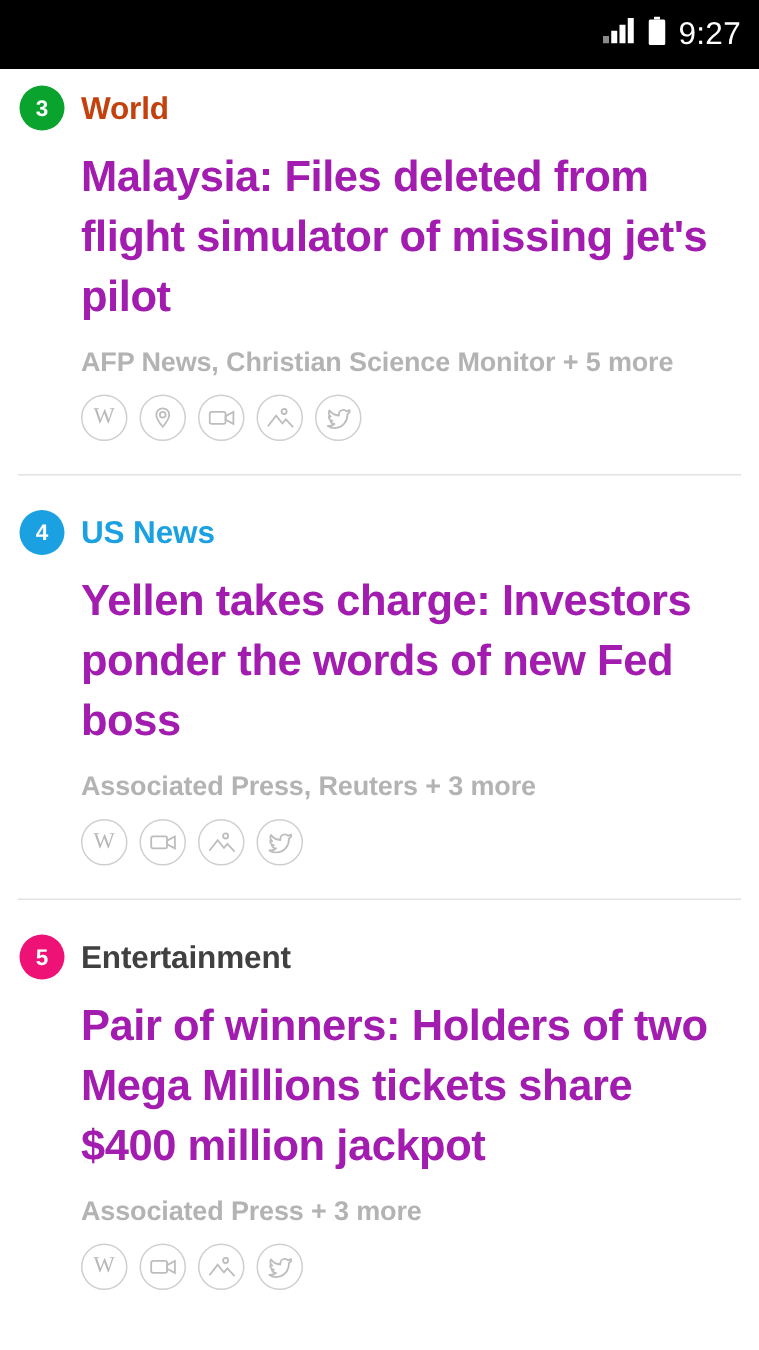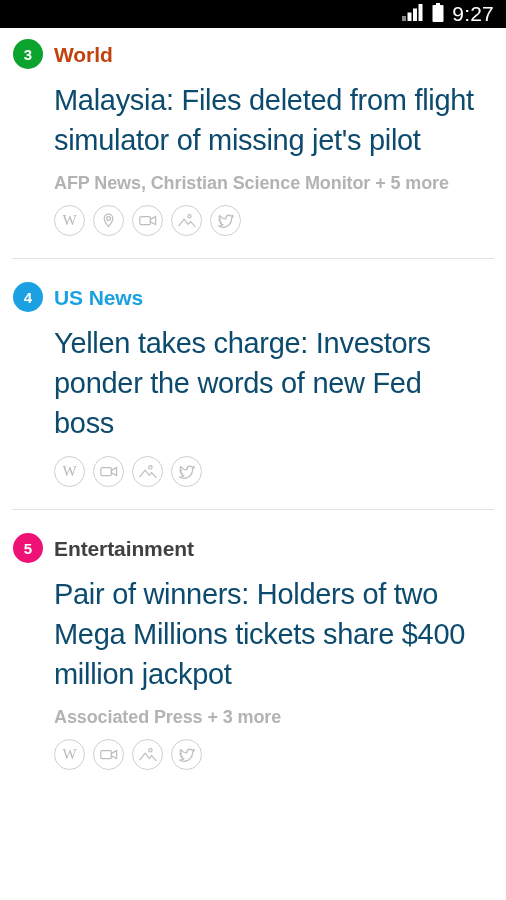--- a/index.html
+++ b/index.html
@@ -6,21 +6,21 @@
   html, body {
     width:506px; height:900px;
     background:#ffffff;
     font-family:"Liberation Sans", sans-serif;
     overflow:hidden;
   }
 
   
   .status-bar{
     position:relative;
-    width:506px; height:28px;
+    width:506px; height:46px;
     background:#000000;
     display:flex; align-items:center; justify-content:flex-end;
     padding-right:12px;
     gap:8px;
   }
   .signal-icon{ display:block; }
   .battery-icon{ display:block; }
   .status-time{
     color:#ffffff;
     font-size:21px;
@@ -58,23 +58,23 @@
     line-height:1;
   }
   .cat-label{
     font-size:21px;
     font-weight:700;
     letter-spacing:-0.1px;
     line-height:1;
   }
 
   .headline{
-    color:#0c4a6e;
+    color:#a21caf;
     font-size:29px;
-    font-weight:400;
+    font-weight:700;
     line-height:40px;
     letter-spacing:-0.3px;
     padding-left:42px;
     padding-right:18px;
     padding-top:4px;
   }
 
   .sources{
     color:#b3b3b3;
     font-size:18px;
@@ -178,20 +178,21 @@
 
   <div class="divider"></div>
   <div class="art-gap"></div>
 
   <div class="article">
     <div class="cat-row">
       <span class="rank-badge" style="background:#1ba1e2">4</span>
       <span class="cat-label" style="color:#1ba1e2">US News</span>
     </div>
     <div class="headline">Yellen takes charge: Investors ponder the words of new Fed boss</div>
+    <div class="sources">Associated Press, Reuters + 3 more</div>
     <div class="icon-row">
       <span class="chip">
           <span class="wiki-glyph">W</span>
         </span>
       <span class="chip">
         <svg width="18" height="13" viewBox="0 0 18 13" fill="none" stroke="#bdbdbd" stroke-width="1.2">
           <rect x="0.8" y="2.6" width="10.6" height="8" rx="1.4"></rect>
           <path d="M11.4 5.4 L16.6 2.6 L16.6 10.6 L11.4 7.8 Z"></path>
         </svg>
       </span>

